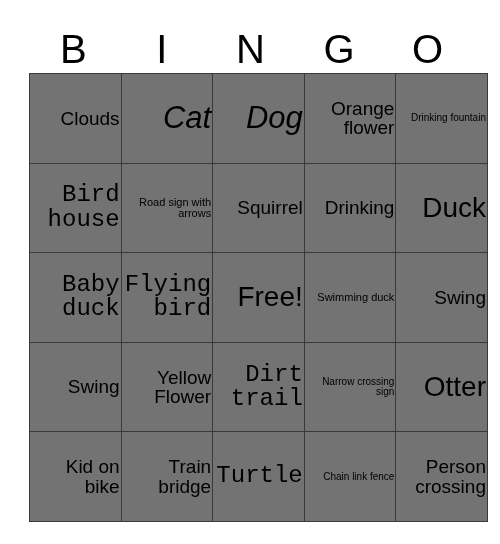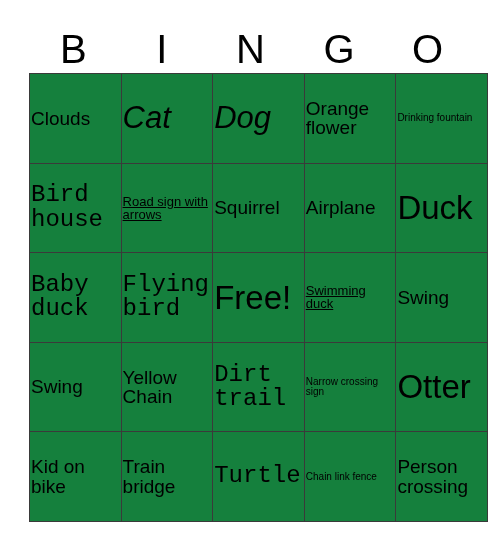--- a/index.html
+++ b/index.html
@@ -44,39 +44,39 @@
   #grid {
     width: 443px;
     border-collapse: collapse;
     table-layout: fixed;
   }
   #grid td {
     width: 88.6px;
     height: 88.6px;
     border: 1px solid #3a3a3a;
     padding: 0 1px;
-    text-align: left;
+    text-align: right;
     vertical-align: middle;
     overflow: hidden;
-    background: #15803d;
+    background: #737373;
   }
   .cell-text {
     display: block;
     line-height: 1.02;
     word-wrap: break-word;
   }
 
   
   .fs-xl   { font-size: 31px; font-style: italic; }
-  .fs-lg   { font-size: 33px; }
+  .fs-lg   { font-size: 28px; }
   .fs-md   { font-size: 24px; font-family: Liberation Mono, monospace; }
   .fs-sm   { font-size: 19px; }
   .fs-xs   { font-size: 19px; }
   .fs-xxs  { font-size: 10px; }
-  .fs-tiny { font-size: 13px; text-decoration: underline; }
+  .fs-tiny { font-size: 11px; }
 </style>
 </head>
 <body>
 
 <div id="card">
 
   <div id="header-row">
     <div class="header-cell">B</div>
     <div class="header-cell">I</div>
     <div class="header-cell">N</div>
@@ -107,21 +107,21 @@
         <td>
             <span class="cell-text fs-md">Bird house</span>
           </td>
         <td>
             <span class="cell-text fs-tiny">Road sign with arrows</span>
           </td>
         <td>
             <span class="cell-text fs-xs">Squirrel</span>
           </td>
         <td>
-            <span class="cell-text fs-xs">Airplane</span>
+            <span class="cell-text fs-xs">Drinking</span>
           </td>
         <td>
             <span class="cell-text fs-lg">Duck</span>
           </td>
       </tr>
       <tr>
         <td>
             <span class="cell-text fs-md">Baby duck</span>
           </td>
         <td>
@@ -135,21 +135,21 @@
           </td>
         <td>
             <span class="cell-text fs-sm">Swing</span>
           </td>
       </tr>
       <tr>
         <td>
             <span class="cell-text fs-sm">Swing</span>
           </td>
         <td>
-            <span class="cell-text fs-xs">Yellow Chain</span>
+            <span class="cell-text fs-xs">Yellow Flower</span>
           </td>
         <td>
             <span class="cell-text fs-md">Dirt trail</span>
           </td>
         <td>
             <span class="cell-text fs-xxs">Narrow crossing sign</span>
           </td>
         <td>
             <span class="cell-text fs-lg">Otter</span>
           </td>

